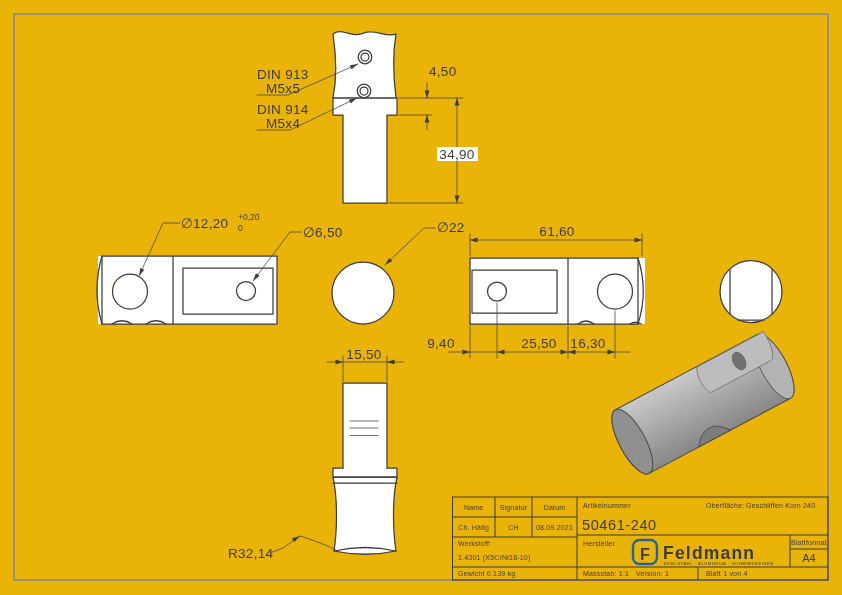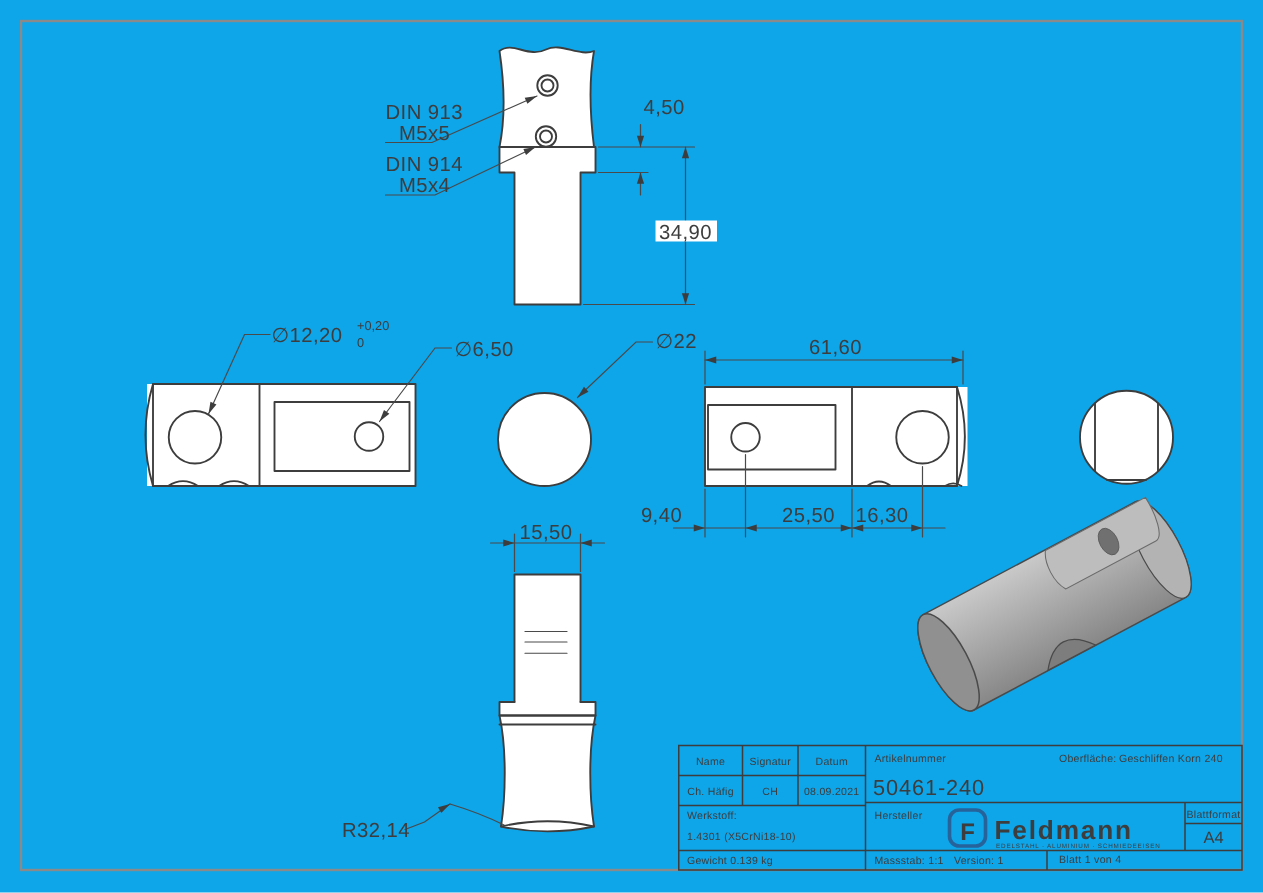--- a/index.html
+++ b/index.html
@@ -1,16 +1,16 @@
 <!DOCTYPE html>
 <html><head>
 <meta charset="utf-8">
 <style>
   html,body{margin:0;padding:0;background:#f4f4f4;}
-  .page{position:relative;width:842px;height:595px;background:#0ea5e9;overflow:hidden;}
+  .page{position:relative;width:842px;height:595px;background:#eab308;overflow:hidden;}
   svg{display:block;}
   svg text{font-family:"Liberation Sans","DejaVu Sans",sans-serif;fill:#3d3d3d;}
   .ol{fill:none;stroke:#3d3d3d;stroke-width:1.25;stroke-linecap:round;stroke-linejoin:round;}
   .olf{fill:#ffffff;stroke:#3d3d3d;stroke-width:1.25;stroke-linejoin:round;}
   .thin{fill:none;stroke:#4a4a4a;stroke-width:0.8;stroke-linecap:round;}
   .ar{fill:#3d3d3d;stroke:none;}
   .wfill{fill:#ffffff;stroke:none;}
   .frame{fill:none;stroke:#8a8a8a;stroke-width:1.6;}
   .tb{fill:none;stroke:#3d3d3d;stroke-width:1;}
   .dim{font-size:13.5px;letter-spacing:0.3px;}

